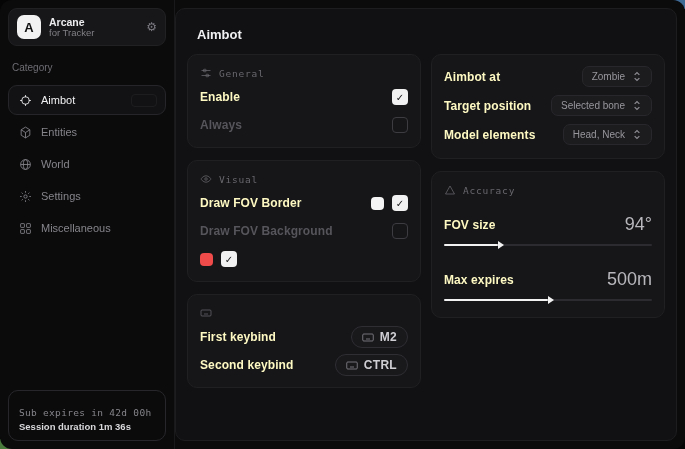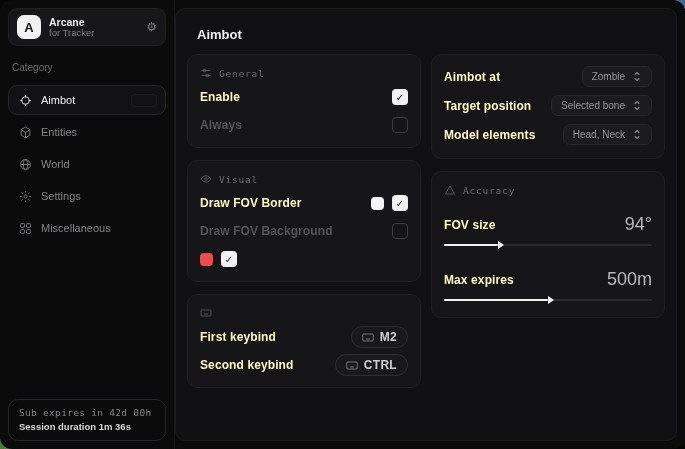--- a/index.html
+++ b/index.html
@@ -25,21 +25,21 @@
   .category { font-size:10px; color:#6d6d73; margin:16px 0 12px 4px; }
 
   .nav { display:flex; flex-direction:column; gap:2px; }
   .nav-item { display:flex; align-items:center; gap:9px; height:30px; padding:0 10px; border-radius:9px; color:#85858b; font-size:11px; border:1px solid transparent; cursor:pointer; position:relative; }
   .nav-item.selected { color:#f0f0f2; background:#121214; border-color:#26262a; }
   .nav-icon { width:13px; height:13px; display:flex; align-items:center; justify-content:center; flex:0 0 13px; }
   .nav-icon svg { width:13px; height:13px; stroke:currentColor; fill:none; stroke-width:1.6; }
   .nav-hint { position:absolute; right:8px; width:26px; height:13px; border:1px solid #1d1d20; border-radius:4px; }
 
   .sidebar-spacer { flex:1; }
-  .status-card { border:1px solid #27272b; border-radius:10px; padding:7px 10px 8px; }
+  .status-card { border:1px solid #27272b; border-radius:10px; padding:16px 10px 8px; }
   .status-line1 { font-family:"DejaVu Sans Mono","Liberation Mono",monospace; font-size:9.5px; color:#85858a; letter-spacing:.3px; }
   .status-line2 { font-size:9.5px; font-weight:bold; color:#d9d9dc; margin-top:3px; }
 
   
   .main { flex:1; margin:8px 8px 8px 0; background:#111113; border:1px solid #1d1d20; border-radius:10px; padding:10px 11px; overflow:hidden; }
   .page-title { font-size:13px; font-weight:bold; color:#f1f1f3; margin:8px 0 12px 10px; }
   .columns { display:flex; gap:10px; align-items:flex-start; }
   .col { flex:1; display:flex; flex-direction:column; gap:12px; min-width:0; }
 
   .card { background:#161618; border:1px solid #202023; border-radius:10px; padding:9px 12px 11px; }

